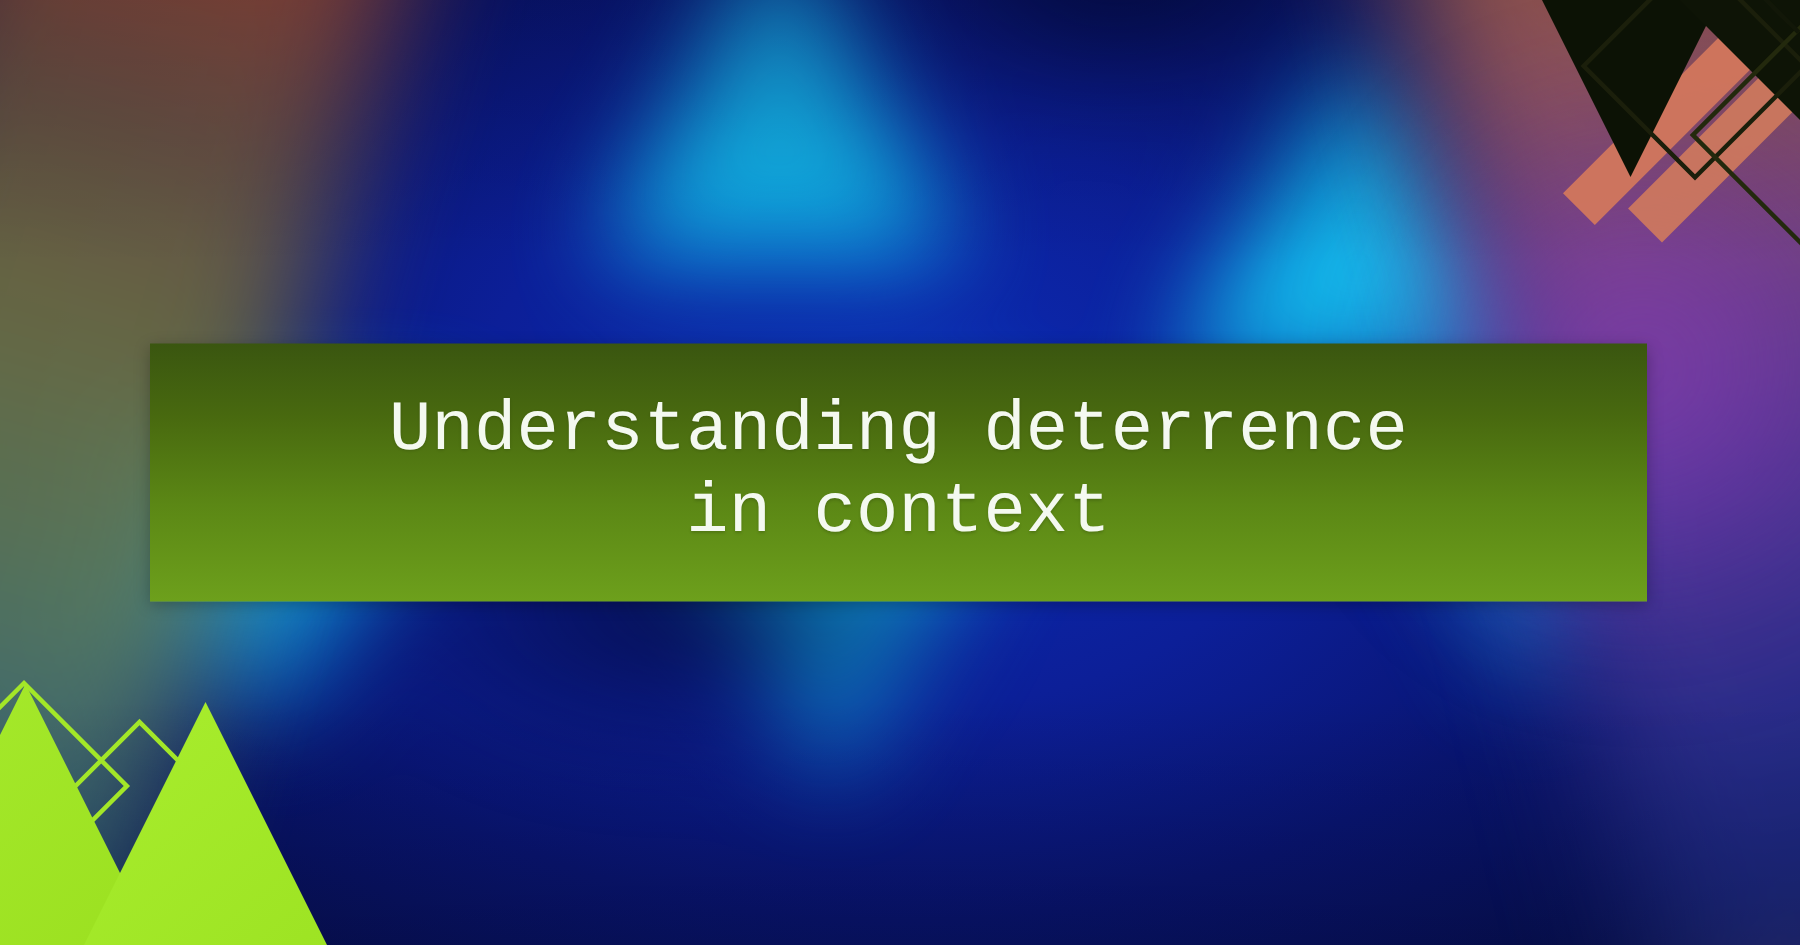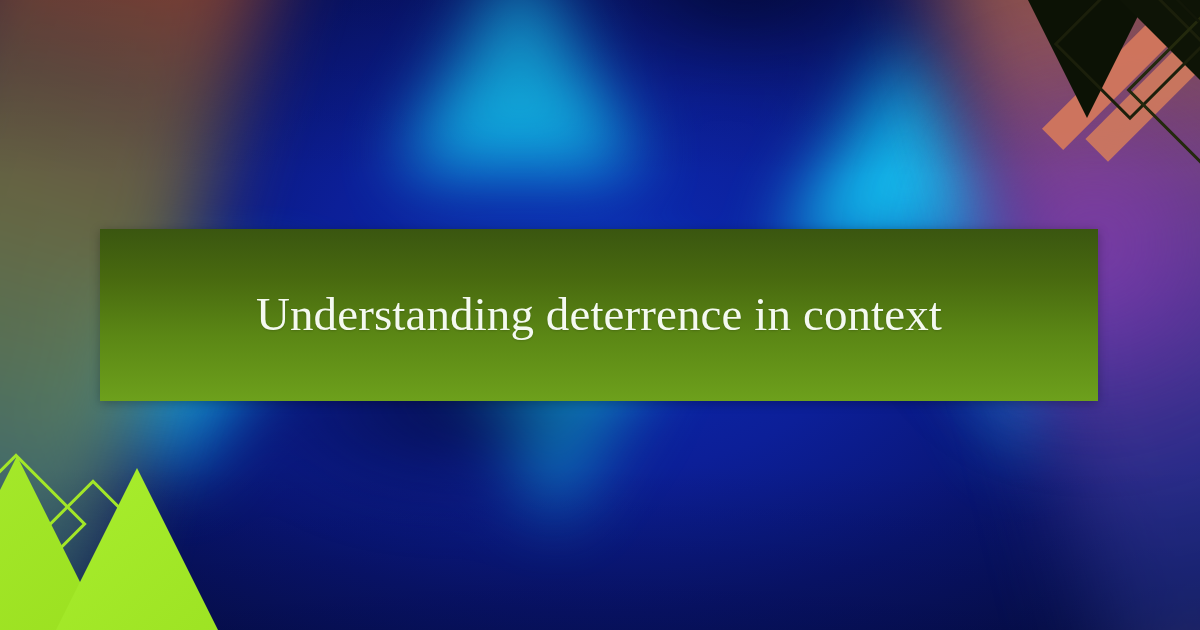--- a/index.html
+++ b/index.html
@@ -249,24 +249,25 @@
     height: 172px;
     background: linear-gradient(180deg, #3a5610 0%, #48690f 28%, #5b8715 62%, #6da01c 100%);
     display: flex;
     align-items: center;
     justify-content: center;
     box-shadow: 0 2px 10px rgba(0,0,0,.28);
   }
 
   #title-text {
     color: #f4f9f0;
-    font-family: Liberation Serif, serif;
+    font-family: Liberation Mono, monospace;
     font-size: 47px;
     font-weight: 400;
     line-height: 1.18;
+    text-align: center;
     letter-spacing: .1px;
     max-width: 740px;
     text-shadow: 0 1px 2px rgba(0,0,0,.16);
   }
 </style>
 </head>
 <body>
 
 <div id="stage">
 

